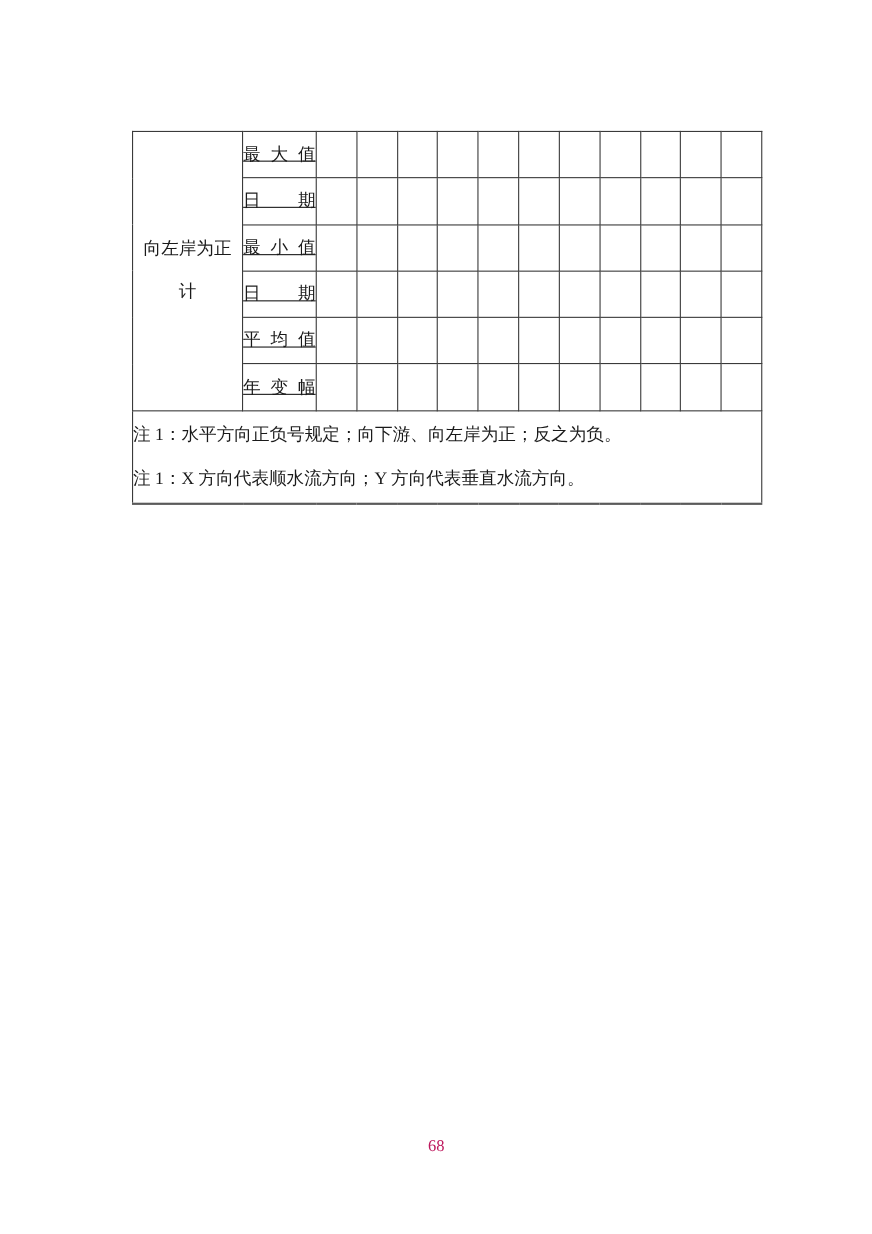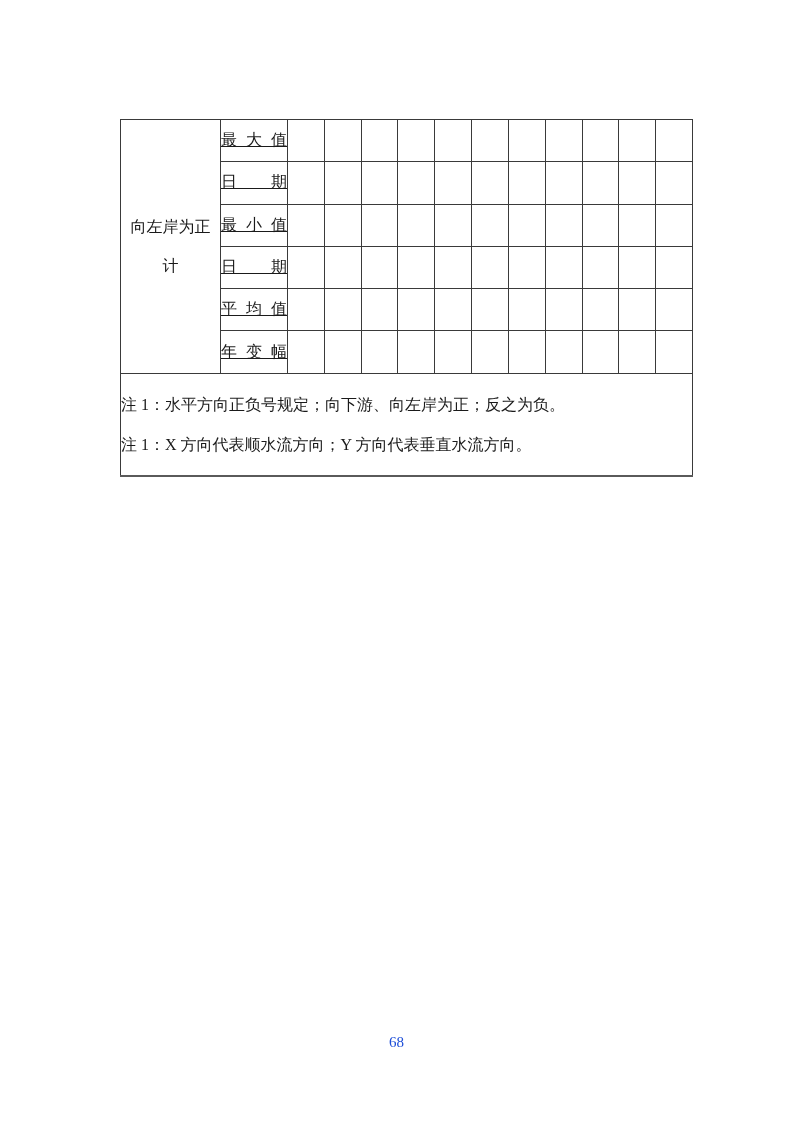--- a/index.html
+++ b/index.html
@@ -37,35 +37,35 @@
     line-height: 39px;
   }
   td.label-cell {
     text-align: justify;
     text-align-last: justify;
     -moz-text-align-last: justify;
     padding: 0 3px;
     text-decoration: underline;
   }
   td.empty-cell { background: #ffffff; }
-  tr.notes-row { height: 103px; }
+  tr.notes-row { height: 85px; }
   td.notes-cell {
     vertical-align: middle;
     padding: 4px 4px 0 4px;
     line-height: 40px;
   }
   .note-line { white-space: nowrap; }
   #page-number {
     position: absolute;
     left: 0;
     right: 0;
     top: 1034px;
     text-align: center;
     font-size: 15px;
-    color: #1d4ed8;
+    color: #be185d;
   }
 </style>
 </head>
 <body>
 
 <div id="page">
 
   <table class="stats">
     <colgroup>
       <col style="width:100px">

